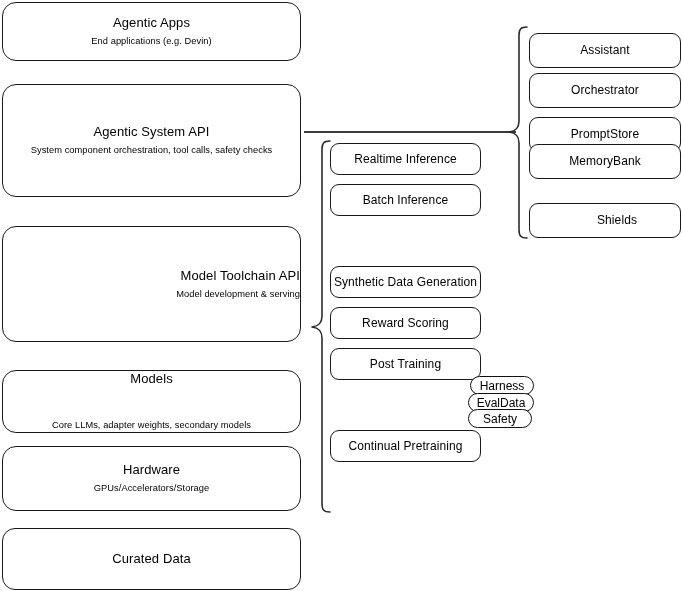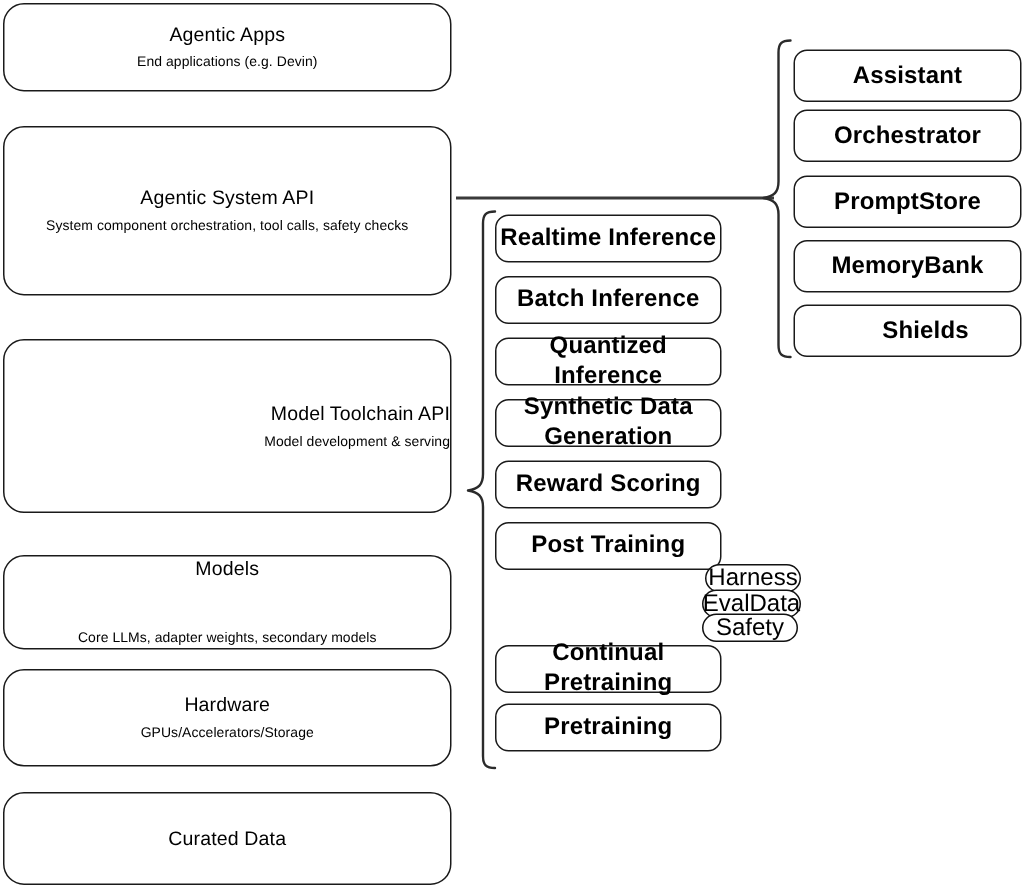--- a/index.html
+++ b/index.html
@@ -46,36 +46,36 @@
   }
 
   
   .layer-box { left: 2px; width: 299px; }
 
   
   .item-box {
     border-width: 1.5px;
     border-radius: 9px;
   }
-  .item-box .title { font-size: 16px; font-weight: bold; }
+  .item-box .title { font-size: 12px; }
 
   .mid-box { left: 330px; width: 151px; height: 32px; }
   .right-box { left: 529px; width: 152px; height: 35px; }
 
   
   .pill {
     position: absolute;
     box-sizing: border-box;
     border: 1.6px solid #111;
     border-radius: 999px;
     background: #ffffff;
     display: flex;
     align-items: center;
     justify-content: center;
-    font-size: 16px;
+    font-size: 12px;
     color: #000;
     z-index: 5;
   }
 
   
   .connector-line {
     position: absolute;
     background: #3a3a3a;
     height: 1.5px;
   }
@@ -114,57 +114,51 @@
   <div class="box layer-box" style="top:370px; height:63px;gap:28px;">
     <div class="title">Models</div>
     <div class="subtitle">Core LLMs, adapter weights, secondary models</div>
   </div>
 
   <div class="box layer-box" style="top:446px; height:65px;">
     <div class="title">Hardware</div>
     <div class="subtitle">GPUs/Accelerators/Storage</div>
   </div>
 
-  <div class="box layer-box" style="top:528px; height:62px;">
+  <div class="box layer-box" style="top:528px; height:62px;border-radius:13px;">
     <div class="title">Curated Data</div>
   </div>
 
   <div class="connector-line" style="left:304px; top:131px; width:212px;"></div>
 
   <svg class="brace" style="left:505px; top:22px; width:24px; height:226px;" viewBox="0 0 24 226">
     <path d="M22 5 C16 5, 14 7, 14 13 L14 99 C14 106, 11 109, 4 110 C11 111, 14 114, 14 121 L14 208 C14 214, 16 216, 22 216"></path>
   </svg>
 
   <svg class="brace" style="left:310px; top:138px; width:24px; height:378px;" viewBox="0 0 24 378">
     <path d="M20 3 C14 3, 12 5, 12 11 L12 178 C12 185, 9 188, 2 189 C9 190, 12 193, 12 200 L12 366 C12 372, 14 374, 20 374"></path>
   </svg>
 
   <div class="box item-box mid-box" style="top:143px;">
     <div class="title">Realtime Inference</div>
   </div>
   <div class="box item-box mid-box" style="top:184px;">
     <div class="title">Batch Inference</div>
   </div>
-  <div class="box item-box mid-box" style="top:225px;">
-    <div class="title">Quantized Inference</div>
-  </div>
   <div class="box item-box mid-box" style="top:266px;">
     <div class="title">Synthetic Data Generation</div>
   </div>
   <div class="box item-box mid-box" style="top:307px;">
     <div class="title">Reward Scoring</div>
   </div>
   <div class="box item-box mid-box" style="top:348px;">
     <div class="title">Post Training</div>
   </div>
   <div class="box item-box mid-box" style="top:430px;">
     <div class="title">Continual Pretraining</div>
-  </div>
-  <div class="box item-box mid-box" style="top:469px;">
-    <div class="title">Pretraining</div>
   </div>
 
   <div class="pill" style="left:470px; top:376px; width:64px; height:19px;">
     <span>Harness</span>
   </div>
   <div class="pill" style="left:468px; top:393px; width:66px; height:19px;">
     <span>EvalData</span>
   </div>
   <div class="pill" style="left:468px; top:409px; width:64px; height:19px;">
     <span>Safety</span>
@@ -172,20 +166,20 @@
 
   <div class="box item-box right-box" style="top:33px;">
     <div class="title">Assistant</div>
   </div>
   <div class="box item-box right-box" style="top:73px;align-items:center;">
     <div class="title">Orchestrator</div>
   </div>
   <div class="box item-box right-box" style="top:117px;">
     <div class="title">PromptStore</div>
   </div>
-  <div class="box item-box right-box" style="top:160px;text-align:right;">
+  <div class="box item-box right-box" style="top:144px;text-align:right;">
     <div class="title">MemoryBank</div>
   </div>
   <div class="box item-box right-box" style="top:203px;padding-left:24px;">
     <div class="title">Shields</div>
   </div>
 
 </div>
 
 </body></html>

